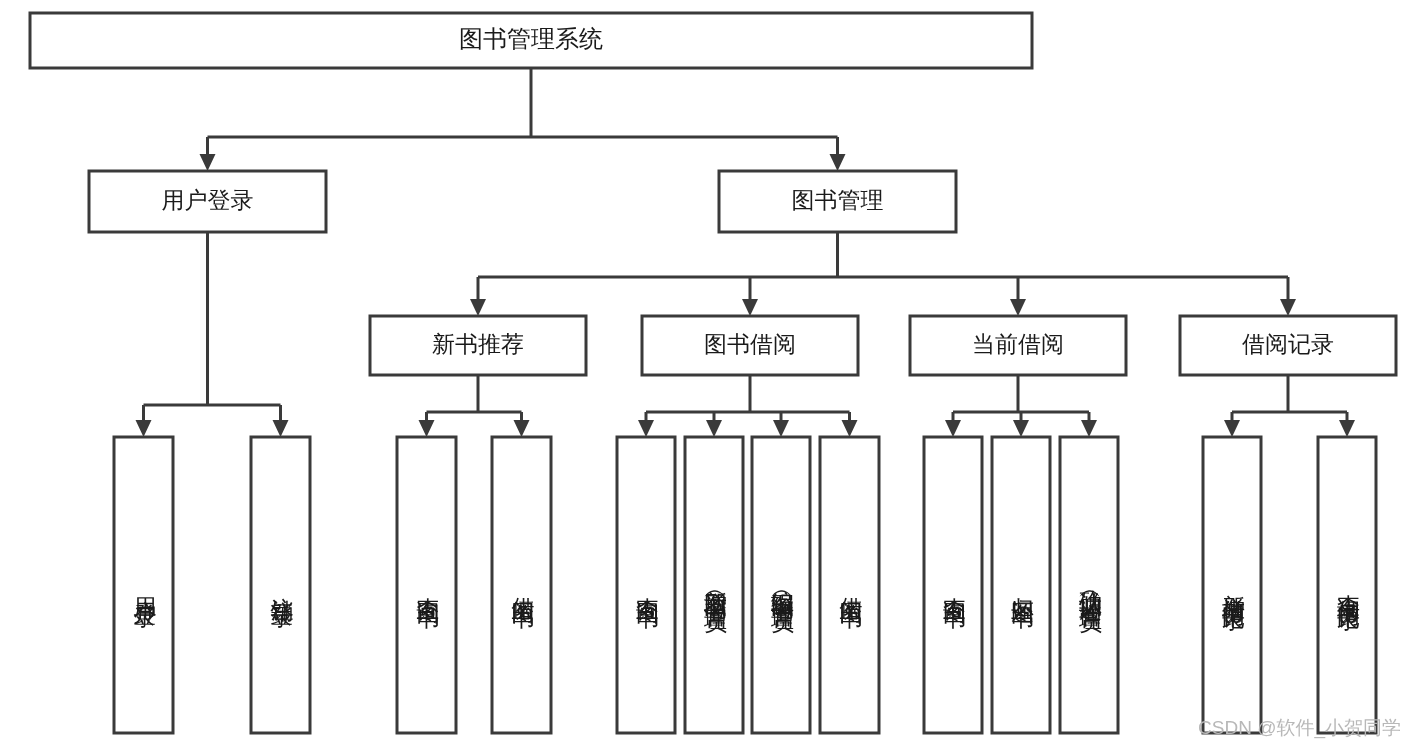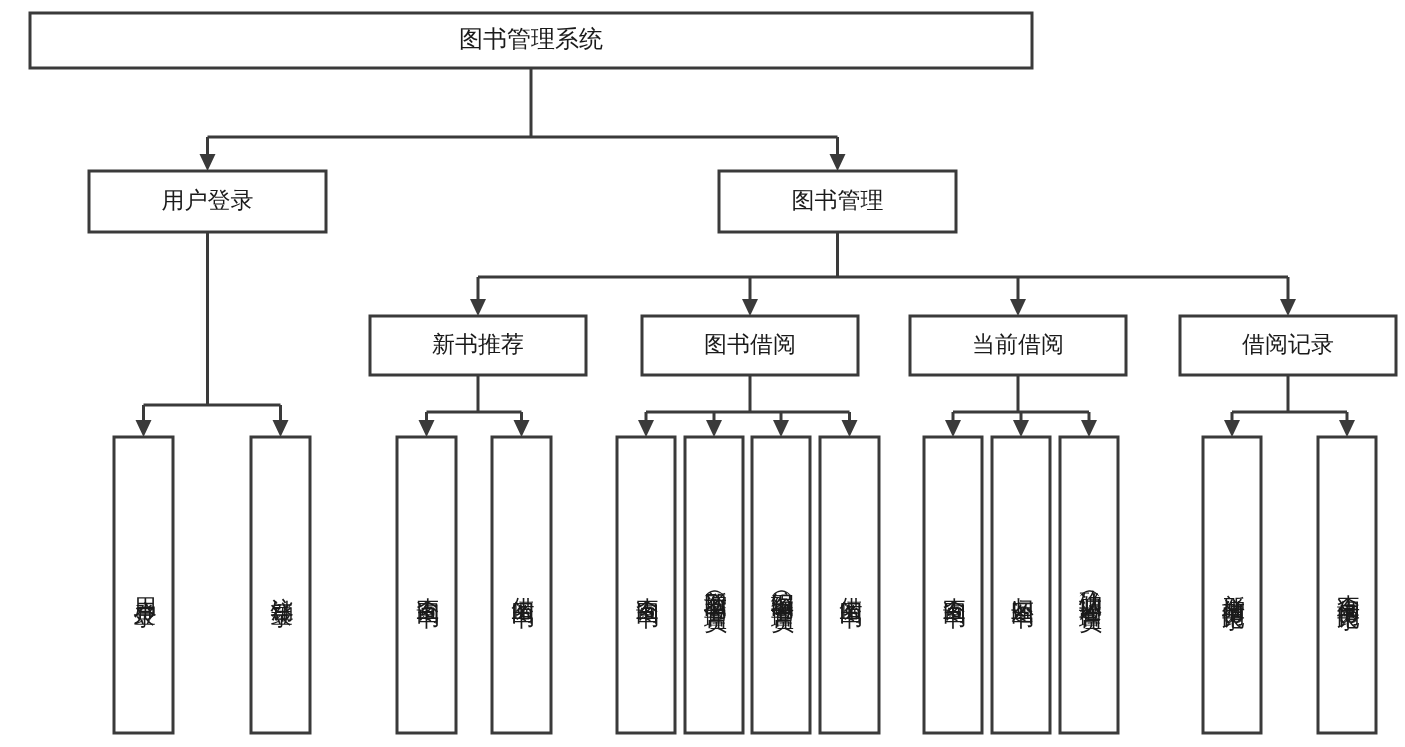--- a/index.html
+++ b/index.html
@@ -219,13 +219,14 @@
           <rect x="1195" y="437" width="58" height="296" class="node-box-leaf"></rect>
           <text x="1224" y="585" class="leaf-label">新增借阅记录</text>
         </g>
         <g>
           <rect x="1310" y="437" width="58" height="296" class="node-box-leaf"></rect>
           <text x="1339" y="585" class="leaf-label">查询借阅记录</text>
         </g>
       </g>
   </svg>
 
+  <div class="watermark">CSDN @软件_小贺同学</div>
 </div>
 
 </body></html>

